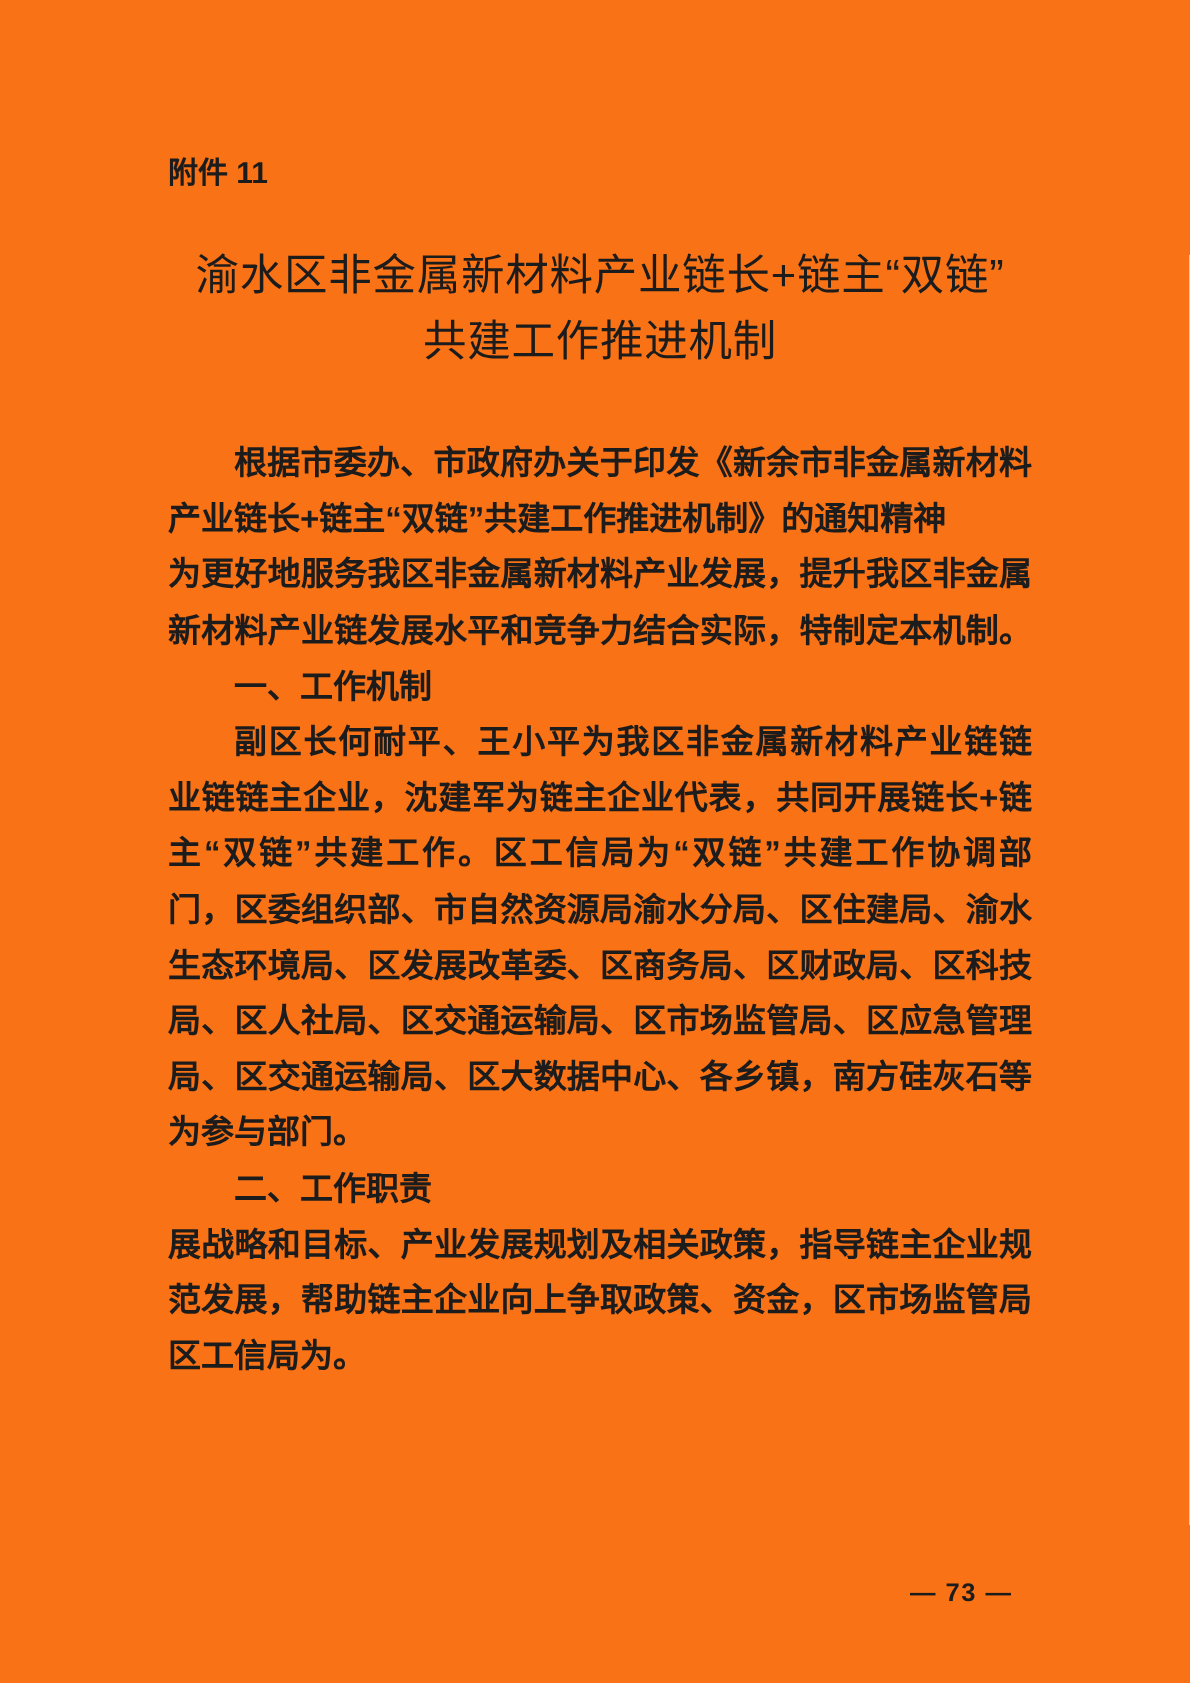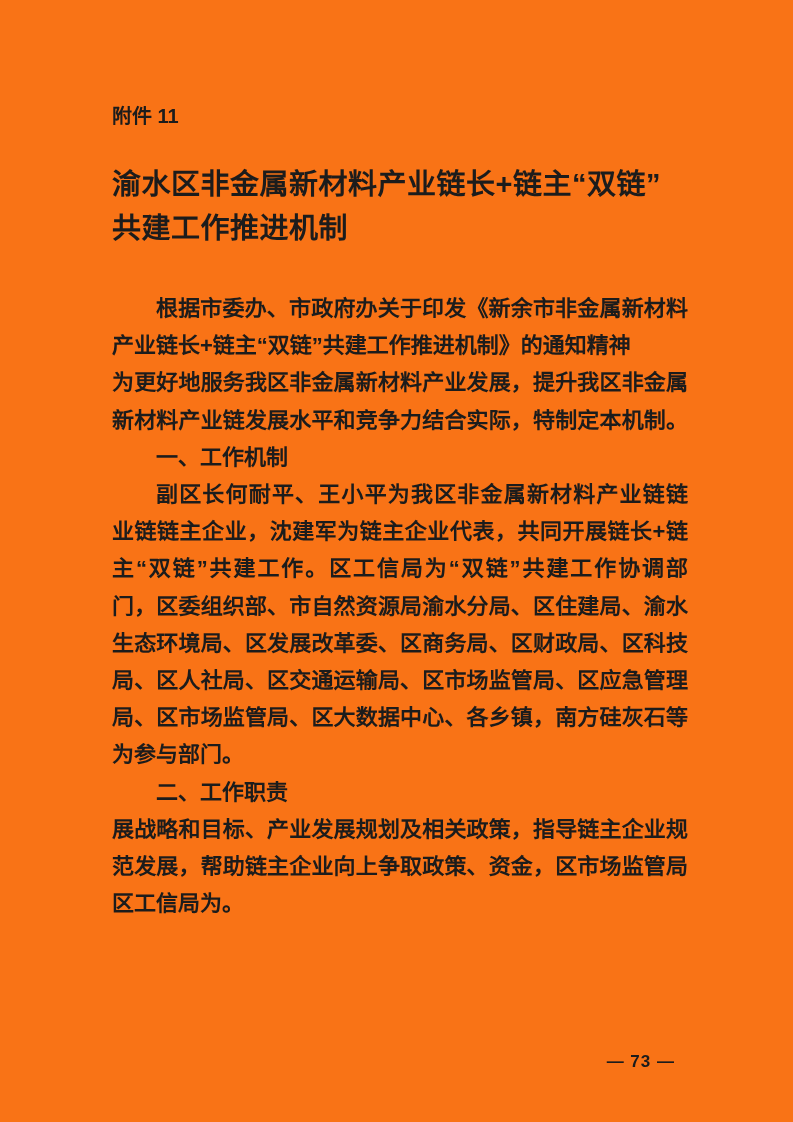--- a/index.html
+++ b/index.html
@@ -20,22 +20,22 @@
     overflow: hidden;
   }
   .attachment {
     font-size: 20px;
     line-height: 26px;
     font-weight: 600;
     text-align: left;
   }
   .doc-title {
     margin-top: 33px;
-    text-align: left;
-    font-weight: bold;
+    text-align: center;
+    font-weight: normal;
     font-size: 29px;
     line-height: 44px;
     letter-spacing: 0.5px;
   }
   .body-text {
     margin-top: 40px;
     font-size: 22px;
     line-height: 37.2px;
     font-weight: 700;
   }
@@ -79,21 +79,21 @@
     <div class="line">产业链长+链主“双链”共建工作推进机制》的通知精神</div>
     <div class="line fill">为更好地服务我区非金属新材料产业发展，提升我区非金属</div>
     <div class="line fill">新材料产业链发展水平和竞争力结合实际，特制定本机制。</div>
     <div class="line indent">一、工作机制</div>
     <div class="line indent fill">副区长何耐平、王小平为我区非金属新材料产业链链</div>
     <div class="line fill">业链链主企业，沈建军为链主企业代表，共同开展链长+链</div>
     <div class="line fill">主“双链”共建工作。区工信局为“双链”共建工作协调部</div>
     <div class="line fill">门，区委组织部、市自然资源局渝水分局、区住建局、渝水</div>
     <div class="line fill">生态环境局、区发展改革委、区商务局、区财政局、区科技</div>
     <div class="line fill">局、区人社局、区交通运输局、区市场监管局、区应急管理</div>
-    <div class="line fill">局、区市场监管局、区大数据中心、各乡镇，南方硅灰石等</div>
+    <div class="line fill">局、区交通运输局、区大数据中心、各乡镇，南方硅灰石等</div>
     <div class="line">为参与部门。</div>
     <div class="line indent">二、工作职责</div>
     <div class="line fill">展战略和目标、产业发展规划及相关政策，指导链主企业规</div>
     <div class="line fill">范发展，帮助链主企业向上争取政策、资金，区市场监管局</div>
     <div class="line">区工信局为。</div>
   </div>
 
   <div class="footer">— 73 —</div>
 
 </div>

